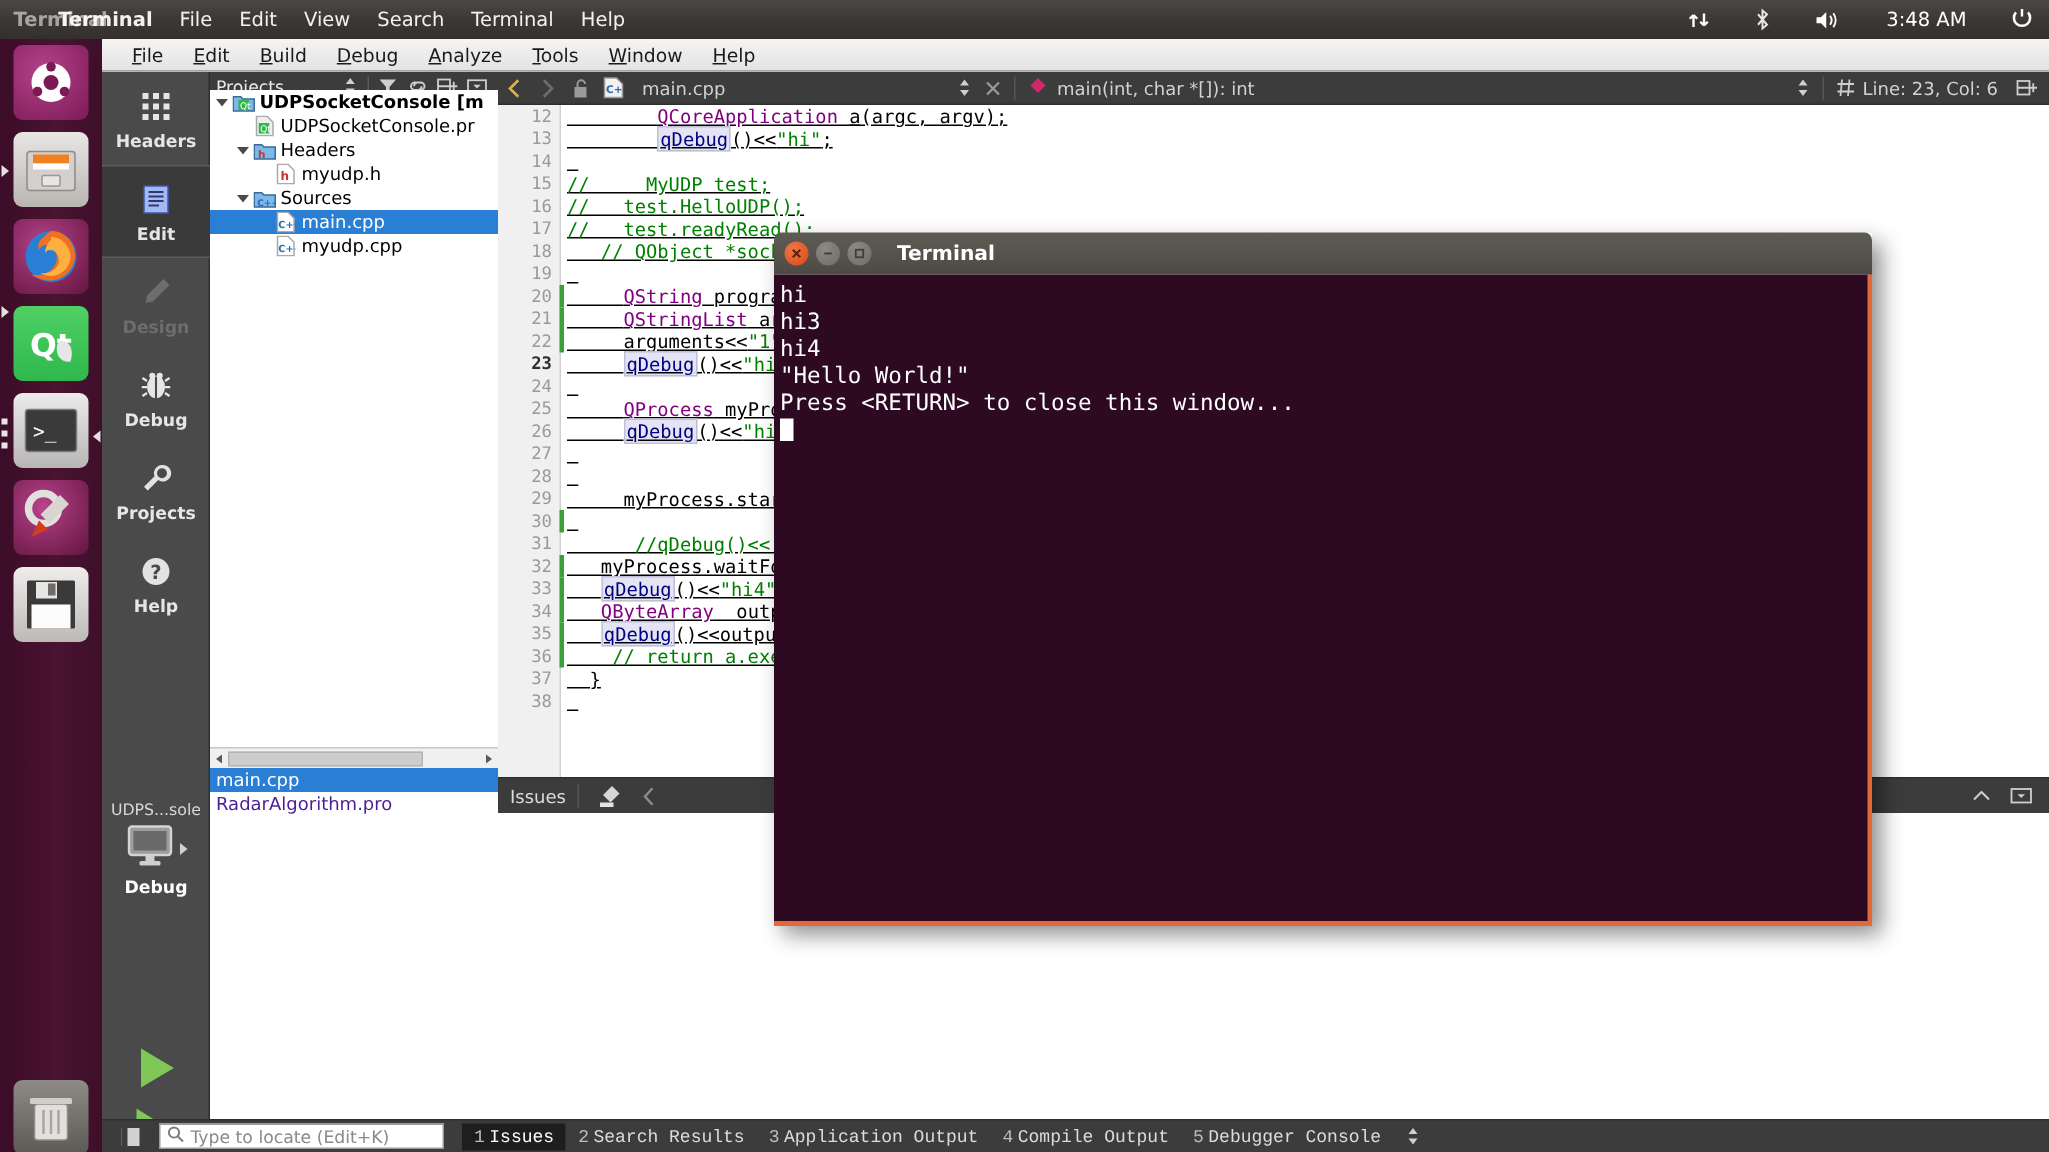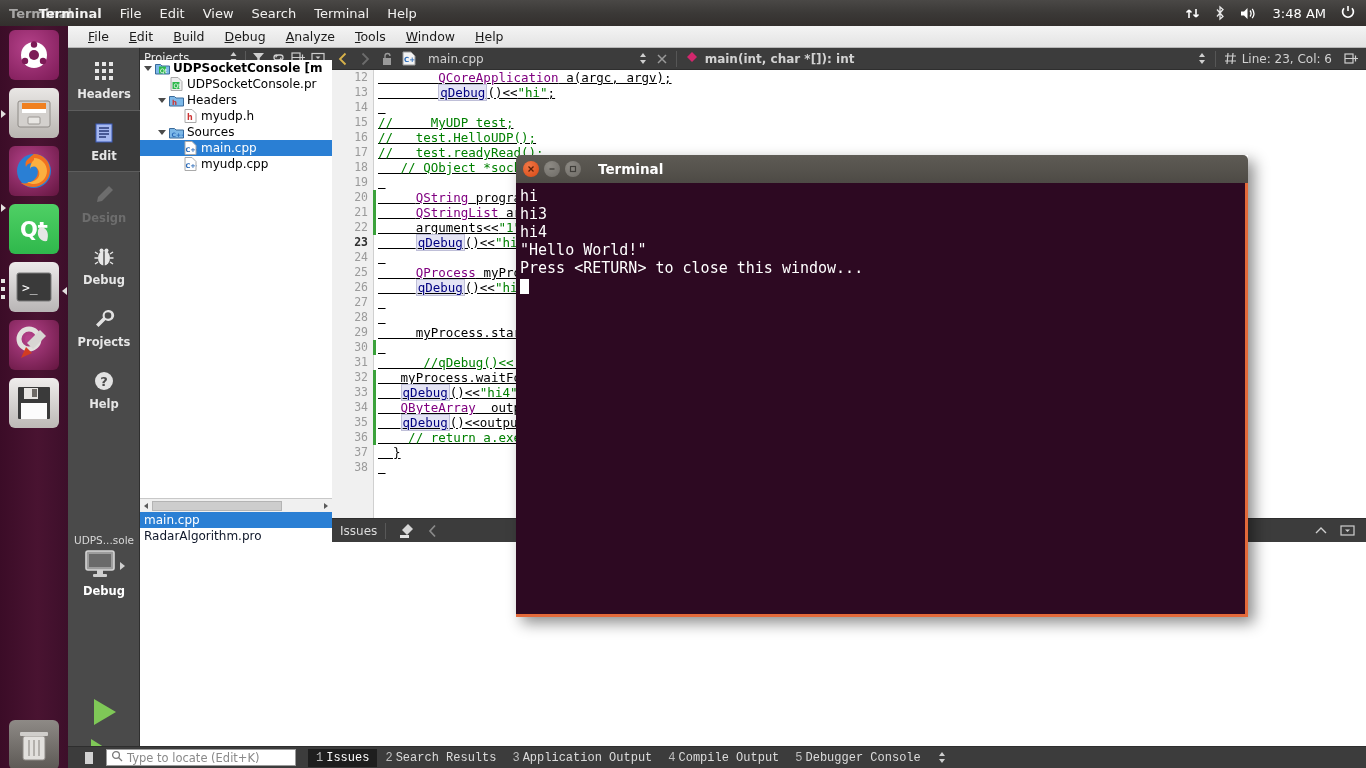--- a/index.html
+++ b/index.html
@@ -19,21 +19,21 @@
   #top-panel .appname {
     font-weight:bold; color:#ffffff; font-size:13px; margin-left:9px;
     opacity:0.55;
   }
   #top-panel .menus { display:flex; align-items:center; margin-left:-42px; }
   #top-panel .menus .mi {
     color:#f2f1f0; font-size:13px; padding:2px 9px; white-space:nowrap;
   }
   #top-panel .menus .mi.first { font-weight:bold; }
   #top-panel .tray {
-    margin-left:auto; display:flex; align-items:center; gap:14px;
+    margin-left:auto; display:flex; align-items:center; gap:29px;
     padding-right:10px; color:#fff;
   }
   #top-panel .tray .clock { font-size:13px; color:#fff; }
   .tray svg { display:block; }
 
   
   #launcher {
     position:absolute; left:0; top:26px; width:68px; height:742px;
     background: linear-gradient(90deg, #3b0c27 0%, #491331 55%, #3d0f2a 100%);
     background-color:#4a1130;
@@ -122,36 +122,36 @@
 
   #hscroll {
     position:absolute; left:0; top:450px; width:192px; height:14px;
     background:#f0f0f0; border-top:1px solid #c8c8c8; display:flex; align-items:center;
   }
   #hscroll .ar { width:12px;height:12px;display:flex;align-items:center;justify-content:center;}
   #hscroll .trk { flex:1; height:12px; background:#f0f0f0; position:relative;}
   #hscroll .thm { position:absolute; left:0; top:1px; width:130px; height:10px; background:#cdcdcd;border:1px solid #b4b4b4;}
 
   #opendocs { position:absolute; left:0; top:464px; width:192px; height:256px; background:#fff; }
-  .odrow { height:16px; display:flex; align-items:center; padding-left:4px; font-size:12px; color:#0f172a;}
+  .odrow { height:16px; display:flex; align-items:center; padding-left:4px; font-size:12px; color:#4c1d95;}
   .odrow.sel { background:#2a7fd4; color:#fff; }
 
   
   #editorarea { position:absolute; left:264px; top:22px; width:1034px; height:720px; background:#3c3c3c;}
   #edtoolbar {
     position:absolute; left:0; top:0; width:1034px; height:22px;
     background:#3c3c3c; display:flex; align-items:center; color:#d2d2d2;
     font-size:12px; border-bottom:1px solid #2e2e2e;
   }
   #edtoolbar .nav { width:22px;height:20px;display:flex;align-items:center;justify-content:center;}
   #edtoolbar .filename { margin-left:8px; }
   #edtoolbar .updown { width:18px; display:flex;align-items:center;justify-content:center;}
   #edtoolbar .xbtn { width:20px;display:flex;align-items:center;justify-content:center;color:#9a9a9a;}
   #edtoolbar .vsep { width:1px;height:16px;background:#565656;margin:0 4px;}
-  #edtoolbar .symbol { margin-left:6px;font-weight:bold; }
+  #edtoolbar .symbol { margin-left:6px; }
   #edtoolbar .spacer { flex:1; }
   #edtoolbar .lineinfo { color:#d2d2d2; margin-right:8px;}
 
   #codepane {
     position:absolute; left:0; top:22px; width:1034px; height:448px;
     background:#ffffff; overflow:hidden;
   }
   #gutter {
     position:absolute; left:0; top:0; width:42px; height:448px;
     background:#f0f0f0; border-right:1px solid #d0d0d0;

